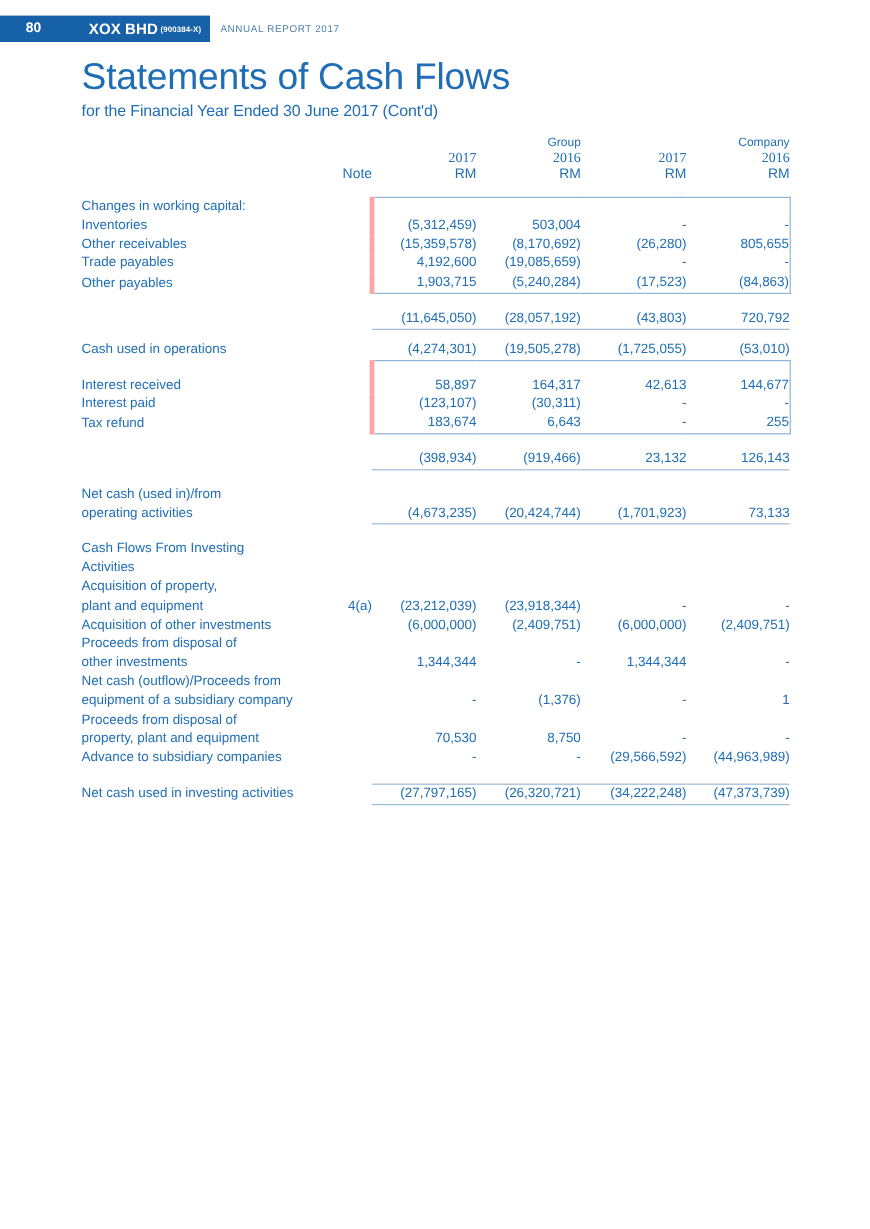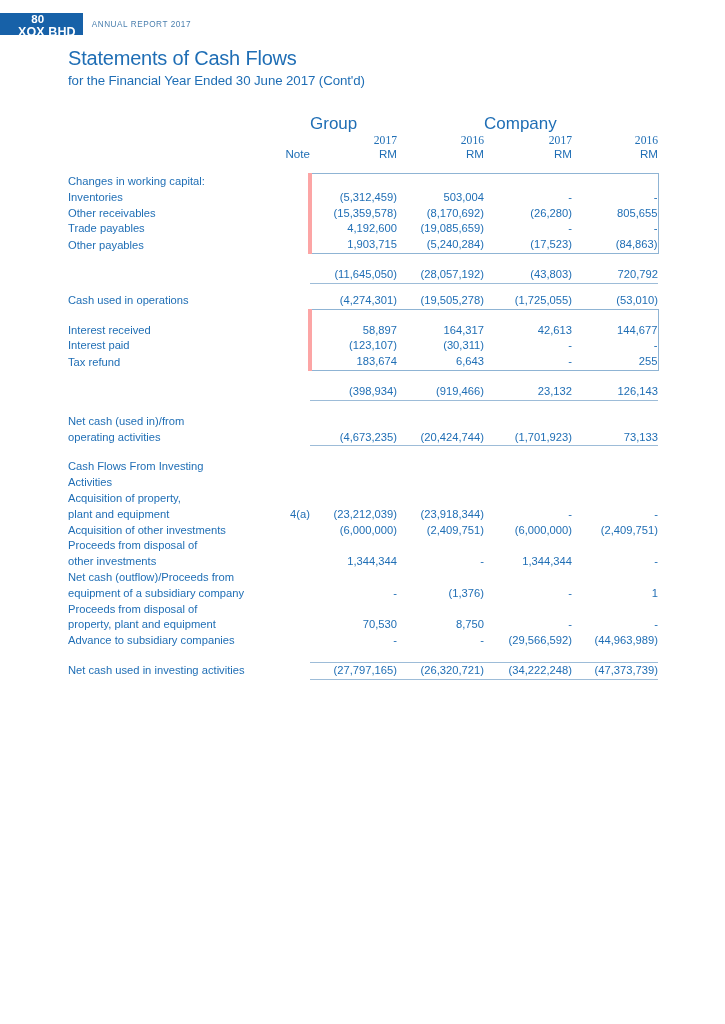--- a/index.html
+++ b/index.html
@@ -26,21 +26,20 @@
     width: 100%;
     display: flex;
     align-items: stretch;
   }
   .runhead-bar {
     background: #1761a8;
     height: 22px;
     display: flex;
     align-items: center;
     padding-right: 7px;
-    flex-direction: column;
   }
   .runhead-page {
     color: #ffffff;
     font-size: 11.5px;
     font-weight: 700;
     width: 56px;
     text-align: center;
     letter-spacing: .2px;
   }
   .runhead-brand {
@@ -69,21 +68,21 @@
     padding-left: 9px;
   }
 
   
   .title-block {
     position: absolute;
     left: 68px;
     top: 48px;
   }
   .doc-title {
-    font-size: 20px;
+    font-size: 31px;
     font-weight: 400;
     color: #1f6eb5;
     letter-spacing: -0.2px;
     line-height: 1.05;
     white-space: nowrap;
   }
   .doc-subtitle {
     font-size: 13.3px;
     font-weight: 400;
     color: #1f6eb5;
@@ -136,23 +135,23 @@
     text-align: right;
     white-space: nowrap;
     padding-right: 6px;
   }
 
   tr.r { height: 15.8px; }
   tr.r td { height: 15.8px; line-height: 15.8px; }
 
   
   .hdr-group {
-    text-align: left;
-    font-weight: 700;
-    font-size: 17px;
+    text-align: right;
+    font-weight: 700;
+    font-size: 10px;
     color: #1f6eb5;
     padding-bottom: 2px;
   }
   .hdr-yr {
     text-align: right;
     font-weight: 700;
     font-size: 11.6px;
     padding-right: 4px;
     color: #1f6eb5;
     font-family: Liberation Serif, serif;

